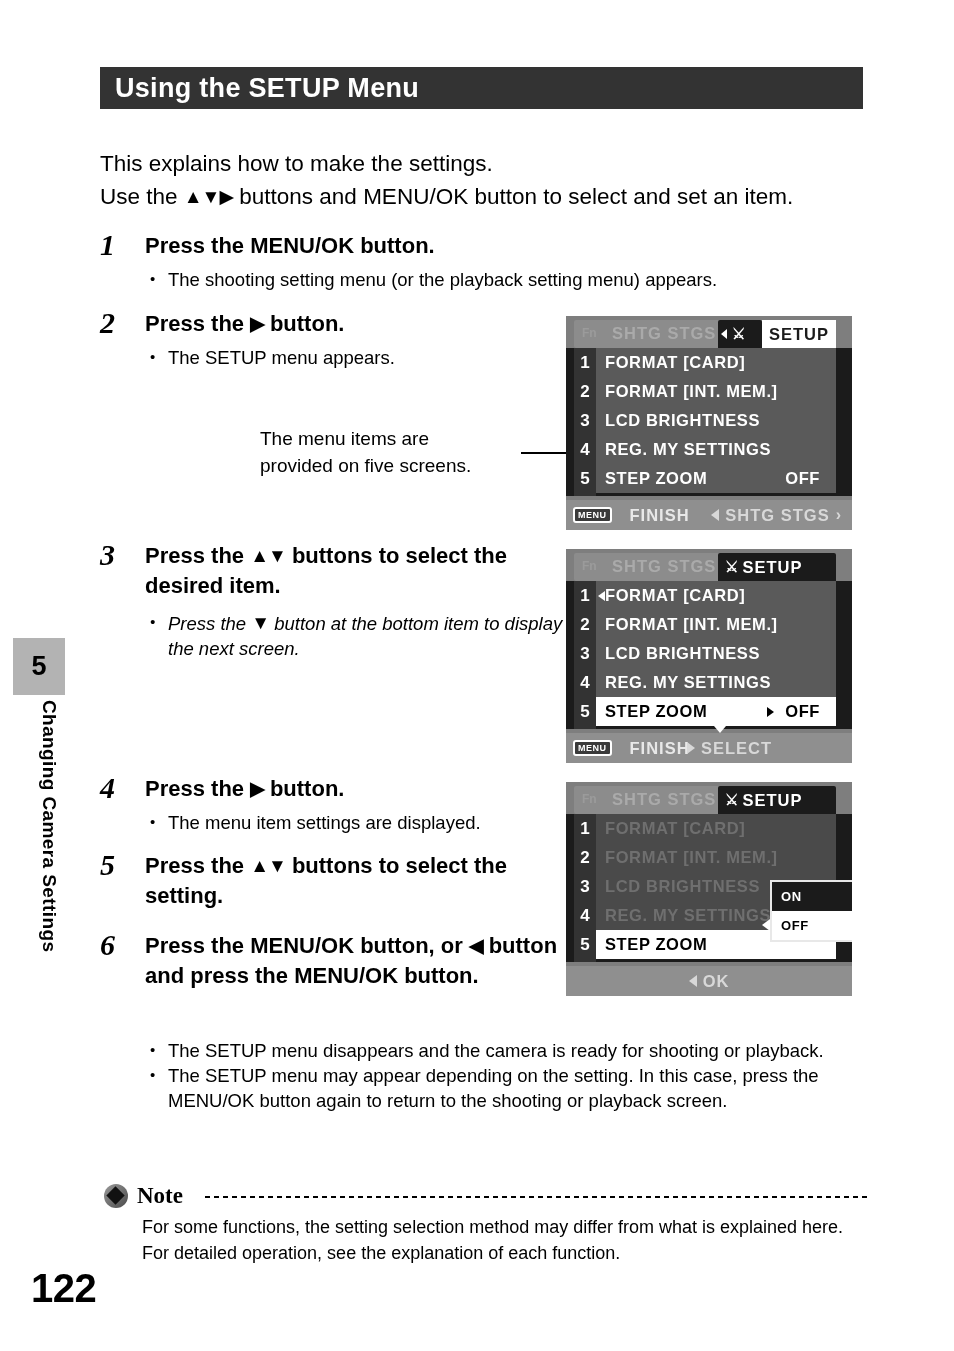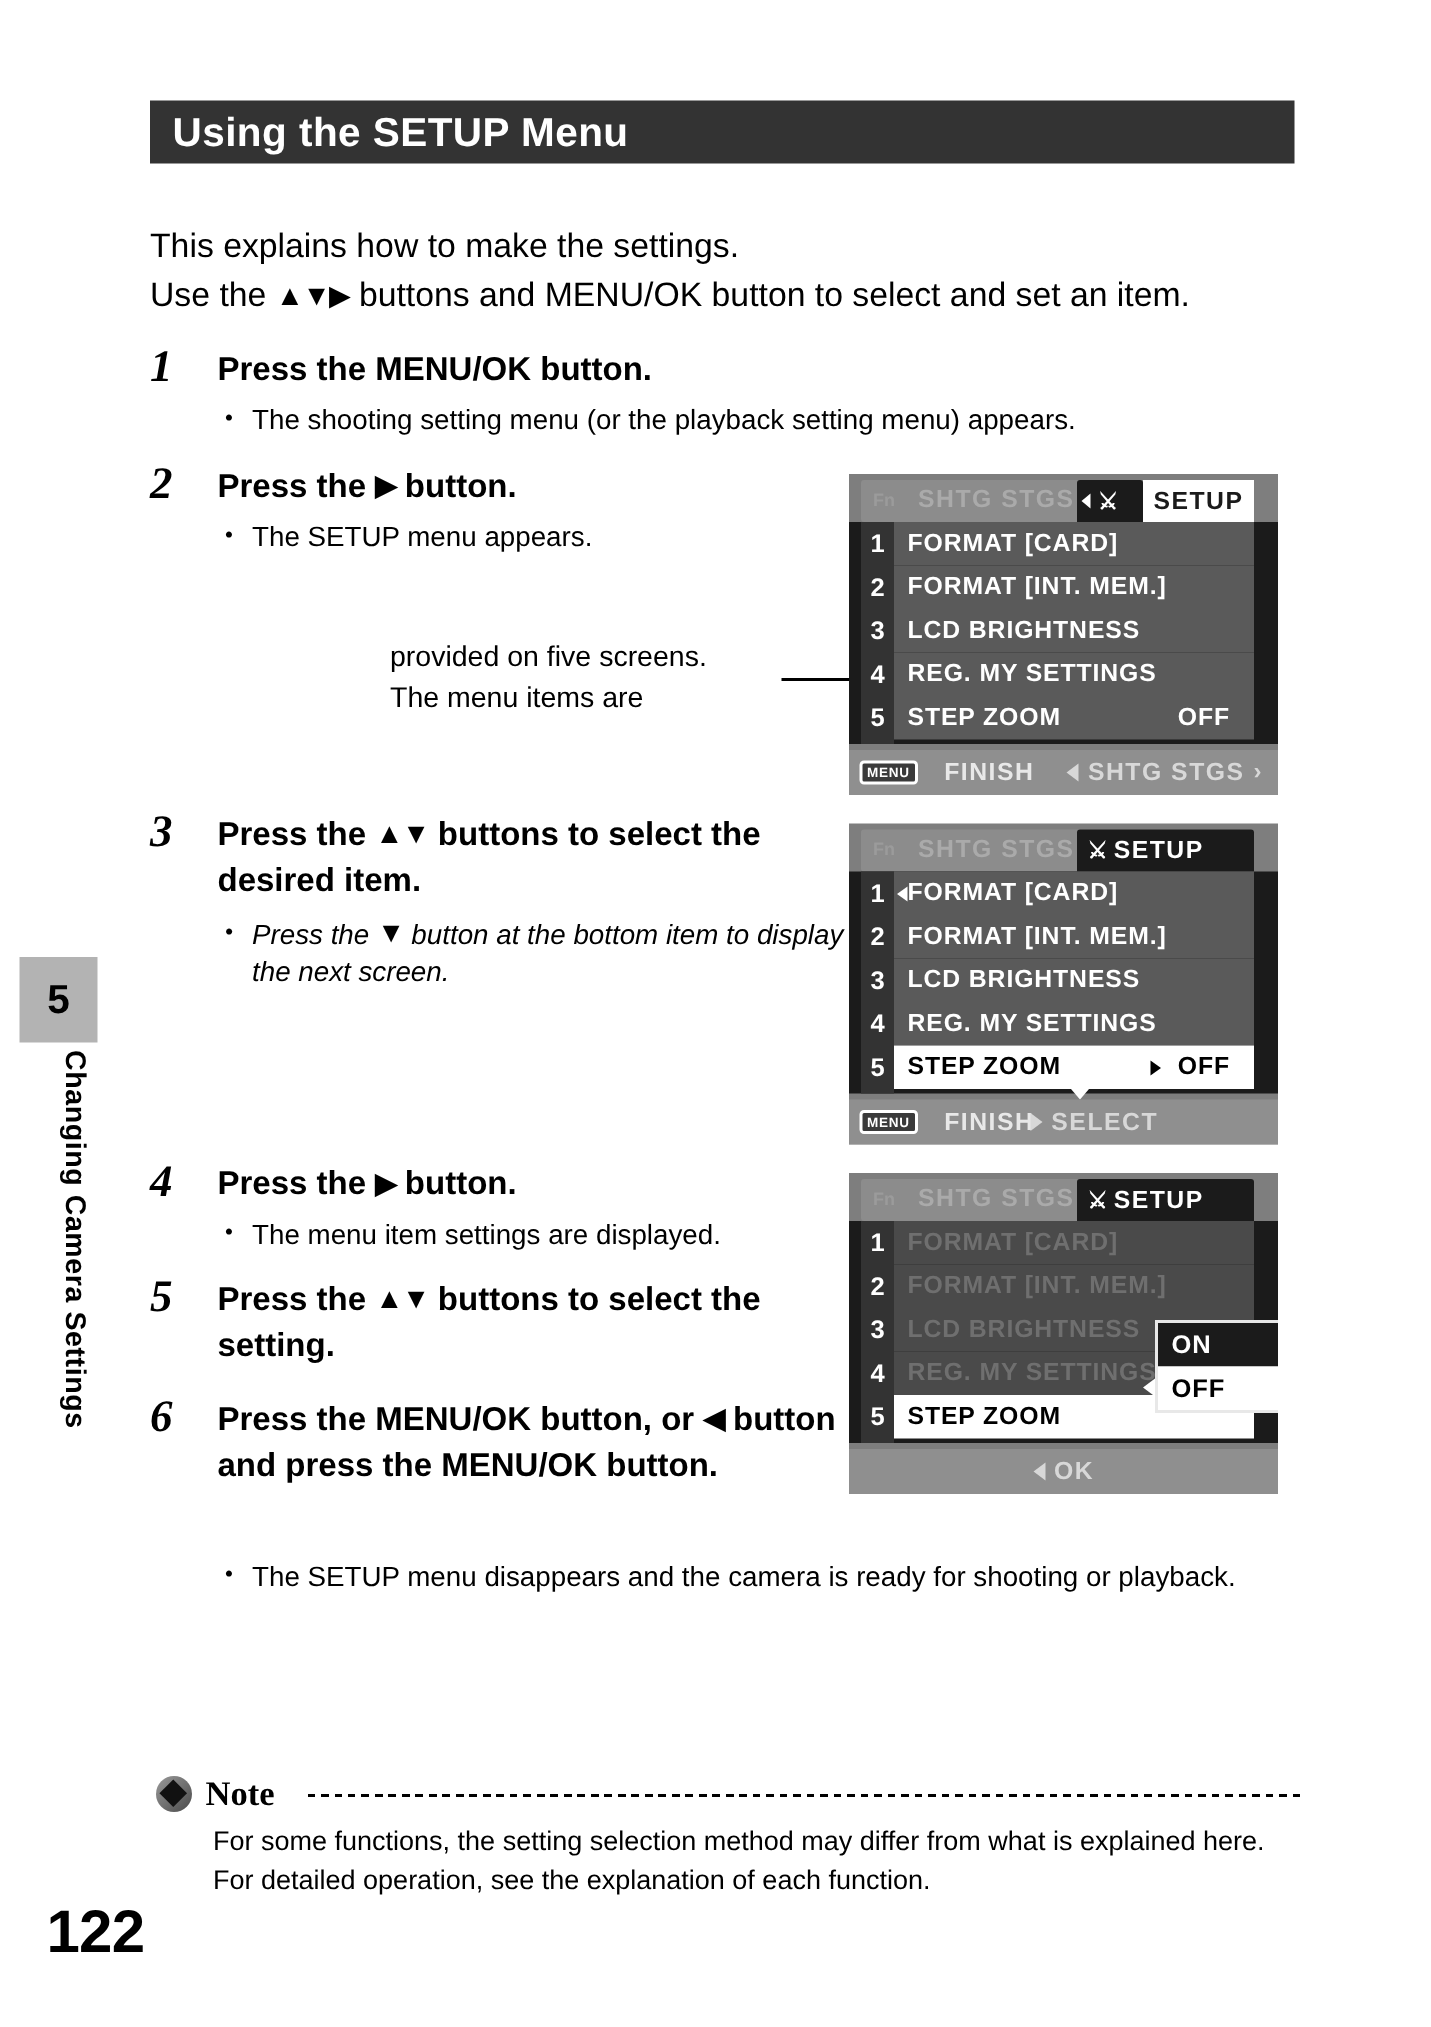--- a/index.html
+++ b/index.html
@@ -199,21 +199,21 @@
     border-top:7px solid #ffffff;
   }
 
   
   .submenu{
     position:absolute;left:204px;top:66px;width:82px;height:58px;
     background:#ffffff;border:2px solid #e8e8e8;
   }
   .submenu .opt{
     height:29px;display:flex;align-items:center;padding-left:9px;
-    font-size:17px;font-weight:bold;letter-spacing:0.6px;
+    font-size:13px;font-weight:bold;letter-spacing:0.6px;
   }
   .submenu .opt.on{background:#1b1b1b;color:#ffffff;}
   .submenu .opt.off{background:#ffffff;color:#000000;}
   .sub-caret{
     position:absolute;left:-10px;top:37px;width:0;height:0;
     border-top:6px solid transparent;border-bottom:6px solid transparent;
     border-right:8px solid #ffffff;
   }
 
   
@@ -267,22 +267,22 @@
 
 <div class="step" style="left:100px;top:306px;width:450px;">
   <div class="step-num">2</div>
   <div class="step-title" style="width:400px;"><span>Press the </span><span class="tri">▶</span><span> button.</span></div>
   <div class="step-body" style="top:39px;width:400px;">
     <div class="bullet-line">The SETUP menu appears.</div>
   </div>
 </div>
 
 <div id="callout">
+  <div>The menu items are</div>
   <div>provided on five screens.</div>
-  <div>The menu items are</div>
 </div>
 <div id="callout-line"></div>
 
 <div class="step" style="left:100px;top:538px;width:450px;">
   <div class="step-num">3</div>
   <div class="step-title" style="width:420px;"><span>Press the </span><span class="tri">▲▼</span><span> buttons to select the desired item.</span></div>
   <div class="step-body" style="top:72px;width:420px;font-style:italic;">
     <div class="bullet-line"><span>Press the </span><span class="tri">▼</span><span> button at the bottom item to display the next screen.</span></div>
   </div>
 </div>
@@ -299,20 +299,21 @@
   <div class="step-num">5</div>
   <div class="step-title" style="width:420px;"><span>Press the </span><span class="tri">▲▼</span><span> buttons to select the setting.</span></div>
 </div>
 
 <div class="step" style="left:100px;top:928px;width:460px;">
   <div class="step-num">6</div>
   <div class="step-title" style="width:435px;"><span>Press the MENU/OK button, or </span><span class="tri">◀</span><span> button and press the MENU/OK button.</span></div>
 </div>
 <div class="step-body" style="position:absolute;left:145px;top:1038px;width:725px;">
   <div class="bullet-line">The SETUP menu disappears and the camera is ready for shooting or playback.</div>
+  <div class="bullet-line">The SETUP menu may appear depending on the setting. In this case, press the MENU/OK button again to return to the shooting or playback screen.</div>
 </div>
 
 <div class="lcd" style="left:566px;top:316px;">
   <div class="lcd-tabbar">
     <div class="tabbar-bg"></div>
     <div class="tab-fn">Fn</div>
     <div class="tab-dim" style="left:46px;">SHTG STGS</div>
     <div class="tab-active" style="left:152px;width:44px;">
       <div class="tab-left-caret" style="left:3px;top:9px;"></div>
       <span class="wrench" style="margin-left:14px;">⚔</span>

